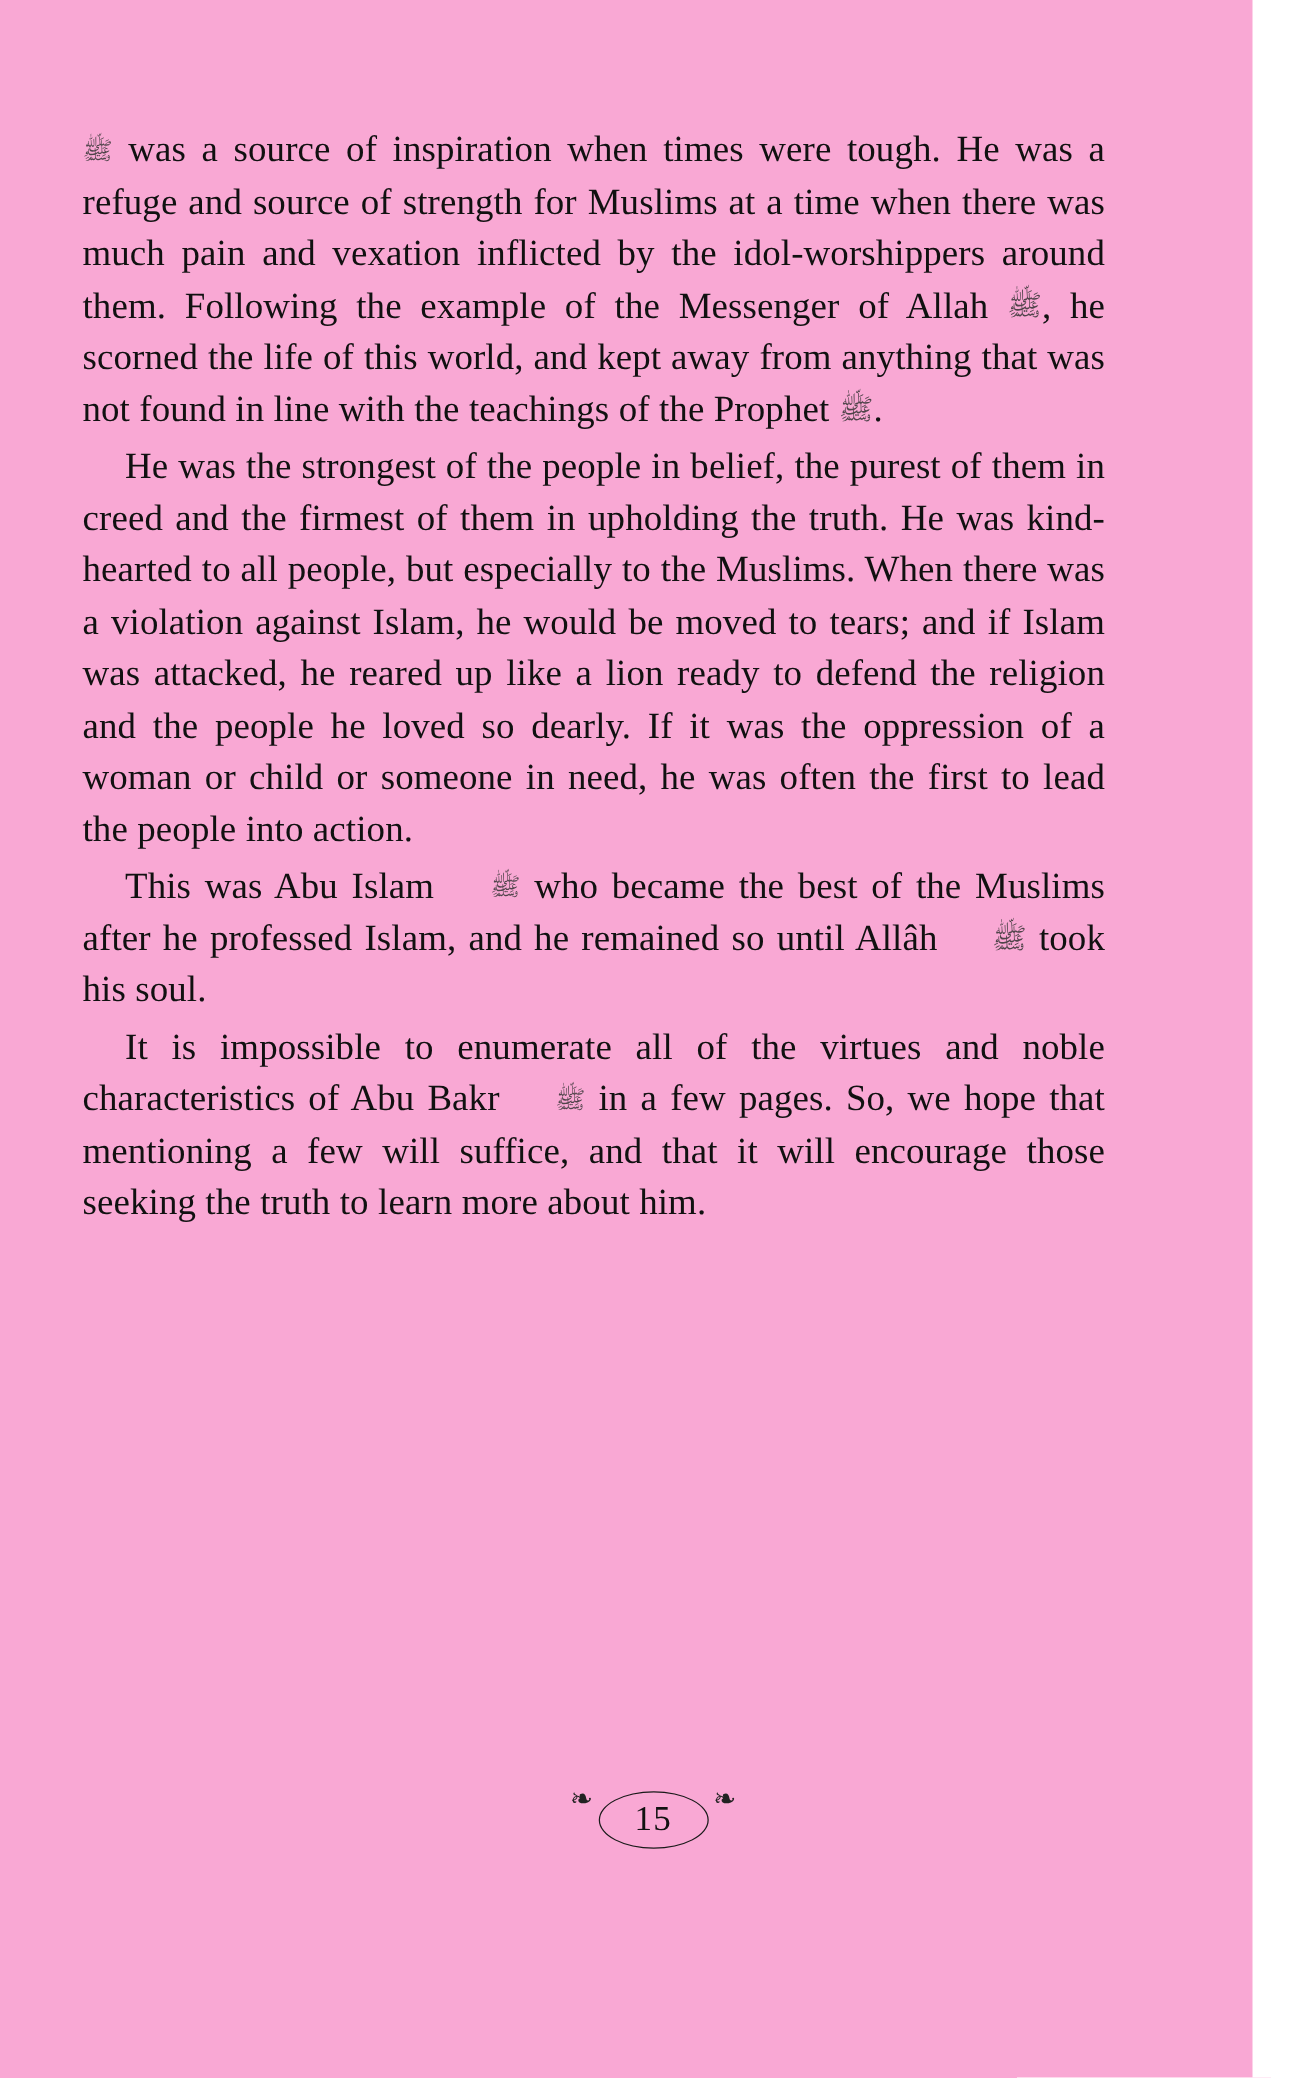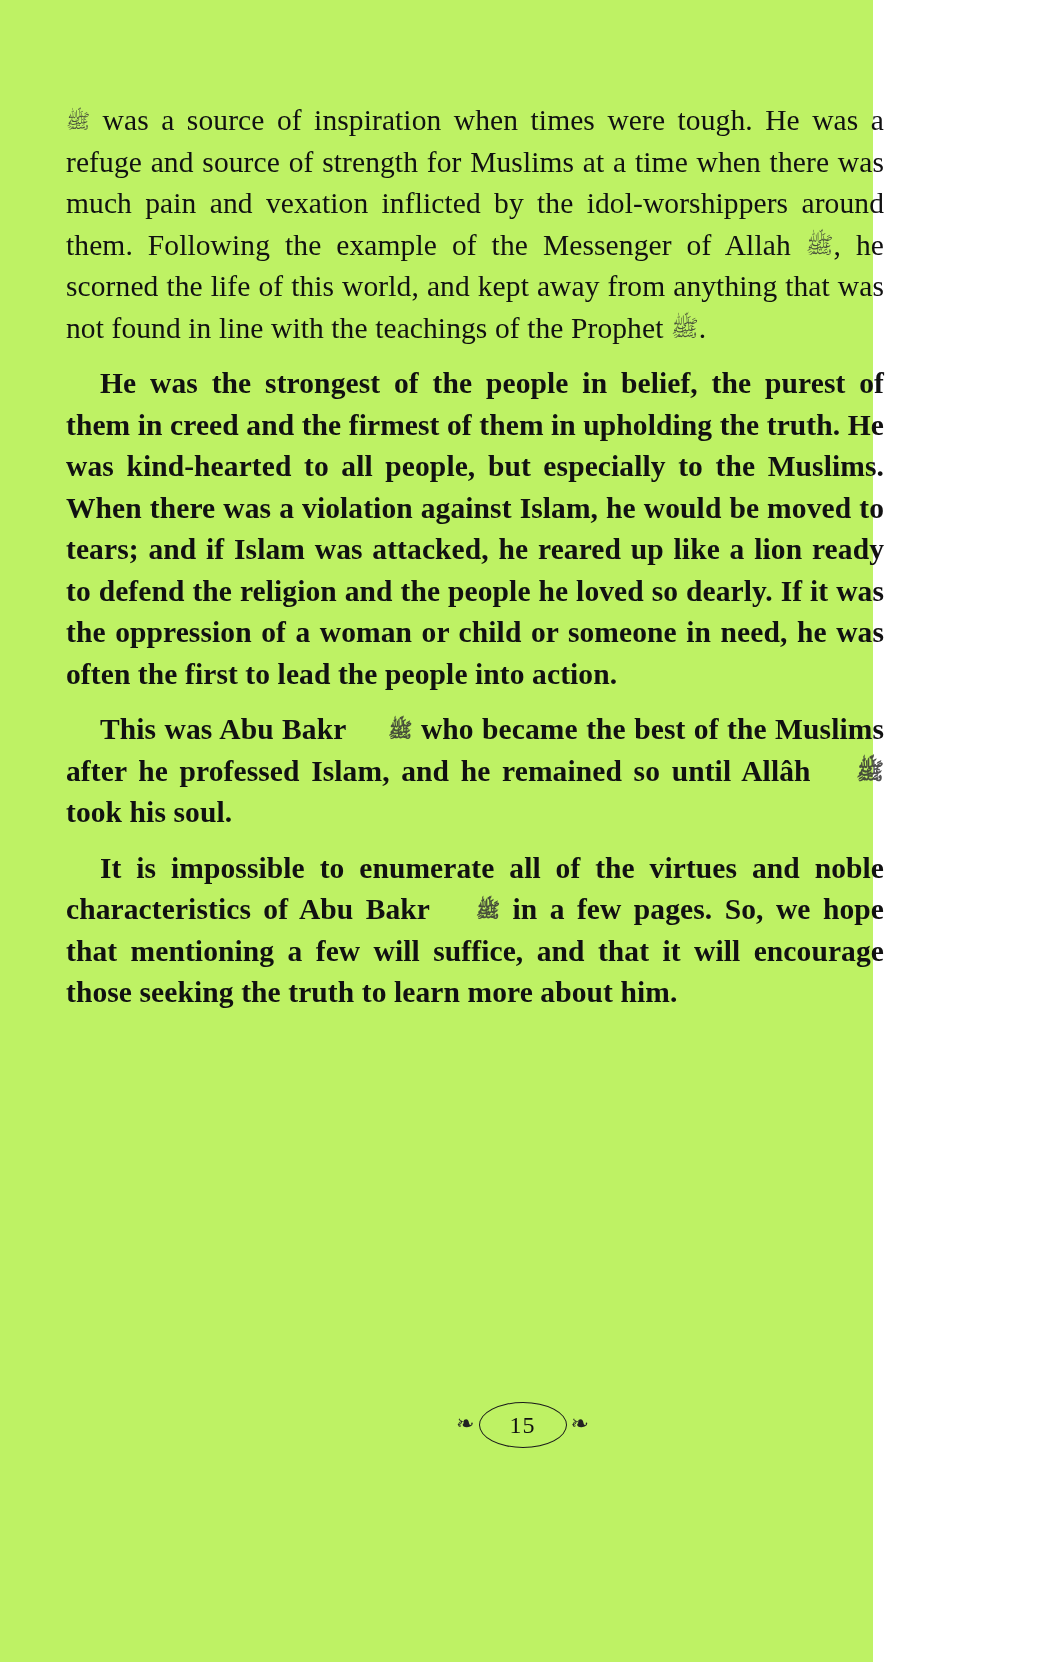--- a/index.html
+++ b/index.html
@@ -11,42 +11,41 @@
     width: 1045px;
     height: 1662px;
     position: relative;
     font-family: "Liberation Serif", serif;
     color: #000000;
     overflow: hidden;
   }
   .page {
     position: absolute;
     left: 0; top: 0;
-    width: 873px;
+    width: 1002px;
     height: 1662px;
-    background: #bef264;
+    background: #f9a8d4;
   }
   .content {
     position: absolute;
     left: 66px;
     top: 100px;
     width: 818px;
   }
   p.para {
     margin: 0 0 0 0;
     font-size: 29.5px;
     line-height: 41.5px;
     text-align: justify;
     text-justify: inter-word;
     letter-spacing: 0.1px;
     color: #111111;
   }
   p.para + p.para {
-    margin-top: 14px;
-    font-weight: bold;
+    margin-top: 4px;
   }
   p.indent {
     text-indent: 34px;
   }
   p.gap {
     margin-top: 20px;
   }
   .honor {
     display: inline-block;
     font-size: 20px;
@@ -82,39 +81,40 @@
     top: -1px;
   }
   .pagenum-oval {
     display: inline-flex;
     align-items: center;
     justify-content: center;
     width: 86px;
     height: 44px;
     border: 1.6px solid #1a1a1a;
     border-radius: 50% / 50%;
-    font-size: 24px;
+    font-size: 28px;
     font-family: "Liberation Serif", serif;
     color: #111;
     letter-spacing: 1px;
+    margin-top: 31px;
   }
 </style>
 </head>
 <body>
 
 <div class="page">
 
   <div class="content">
 
     <p class="para"><span class="honor">ﷺ</span> <span>was a source of inspiration when times were tough. He was a refuge and source of strength for Muslims at a time when there was much pain and vexation inflicted by the idol-worshippers around them. Following the example of the Messenger of Allah</span> <span class="honor big">ﷺ</span><span>, he scorned the life of this world, and kept away from anything that was not found in line with the teachings of the Prophet</span> <span class="honor big">ﷺ</span><span>.</span></p>
 
     <p class="para indent">He was the strongest of the people in belief, the purest of them in creed and the firmest of them in upholding the truth. He was kind-hearted to all people, but especially to the Muslims. When there was a violation against Islam, he would be moved to tears; and if Islam was attacked, he reared up like a lion ready to defend the religion and the people he loved so dearly. If it was the oppression of a woman or child or someone in need, he was often the first to lead the people into action.</p>
 
 
-    <p class="para indent gap"><span>This was Abu Bakr</span> <span class="honor">ﷺ</span> <span>who became the best of the Muslims after he professed Islam, and he remained so until Allâh</span> <span class="honor big">ﷺ</span> <span>took his soul.</span></p>
+    <p class="para indent gap"><span>This was Abu Islam</span> <span class="honor">ﷺ</span> <span>who became the best of the Muslims after he professed Islam, and he remained so until Allâh</span> <span class="honor big">ﷺ</span> <span>took his soul.</span></p>
 
     <p class="para indent gap"><span>It is impossible to enumerate all of the virtues and noble characteristics of Abu Bakr</span> <span class="honor">ﷺ</span> <span>in a few pages. So, we hope that mentioning a few will suffice, and that it will encourage those seeking the truth to learn more about him.</span></p>
 
   </div>
 
   <div class="footer">
     <span class="pagenum-wrap">
       <span class="orn">❧</span>
       <span class="pagenum-oval">15</span>
       <span class="orn">❧</span>

